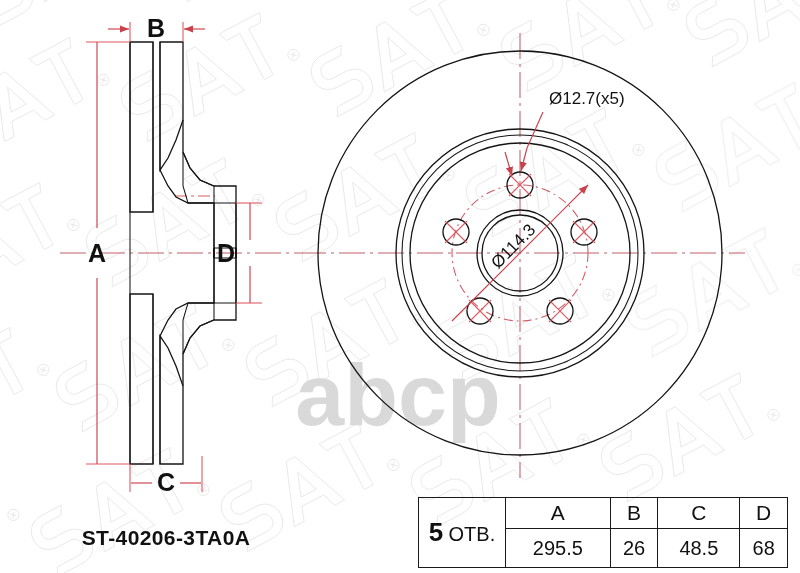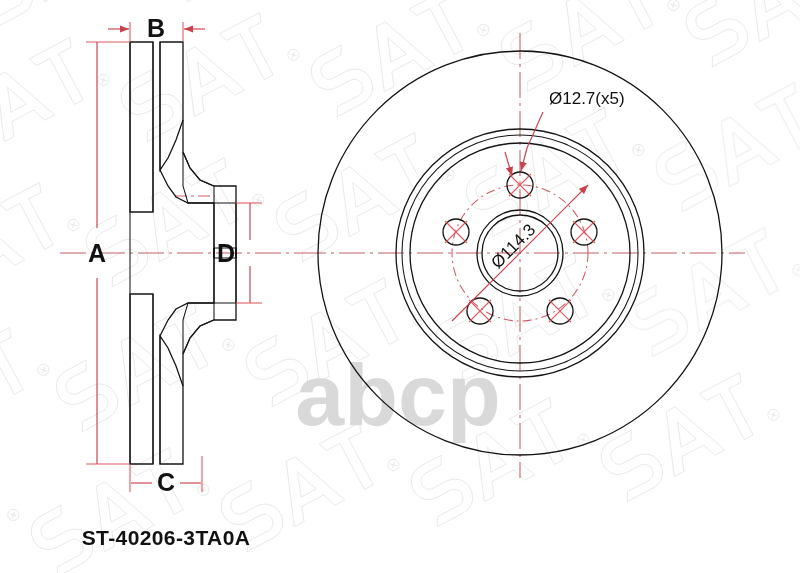--- a/index.html
+++ b/index.html
@@ -356,14 +356,34 @@
       </g>
 
       <g>
         <line class="red-dim" x1="452" y1="321" x2="588" y2="185" marker-start="arrRedStart" marker-end="url(#arrRed)"></line>
         <text class="calloutlabel" x="520" y="253" text-anchor="middle" transform="rotate(-45 520 253)" dy="-4">Ø114.3</text>
       </g>
     </g>
 
   </svg>
 
+  <table id="spec-table">
+    <tbody>
+        <tr>
+      <td class="holes-cell" rowspan="2">
+        <span class="holes-num">5</span>
+        <span class="holes-word">ОТВ.</span>
+      </td>
+      <td class="hdr">A</td>
+      <td class="hdr">B</td>
+      <td class="hdr">C</td>
+      <td class="hdr">D</td>
+    </tr>
+    <tr>
+      <td class="val">295.5</td>
+      <td class="val">26</td>
+      <td class="val">48.5</td>
+      <td class="val">68</td>
+    </tr>
+  </tbody>
+    </table>
 
 </div>
 
 </body></html>

